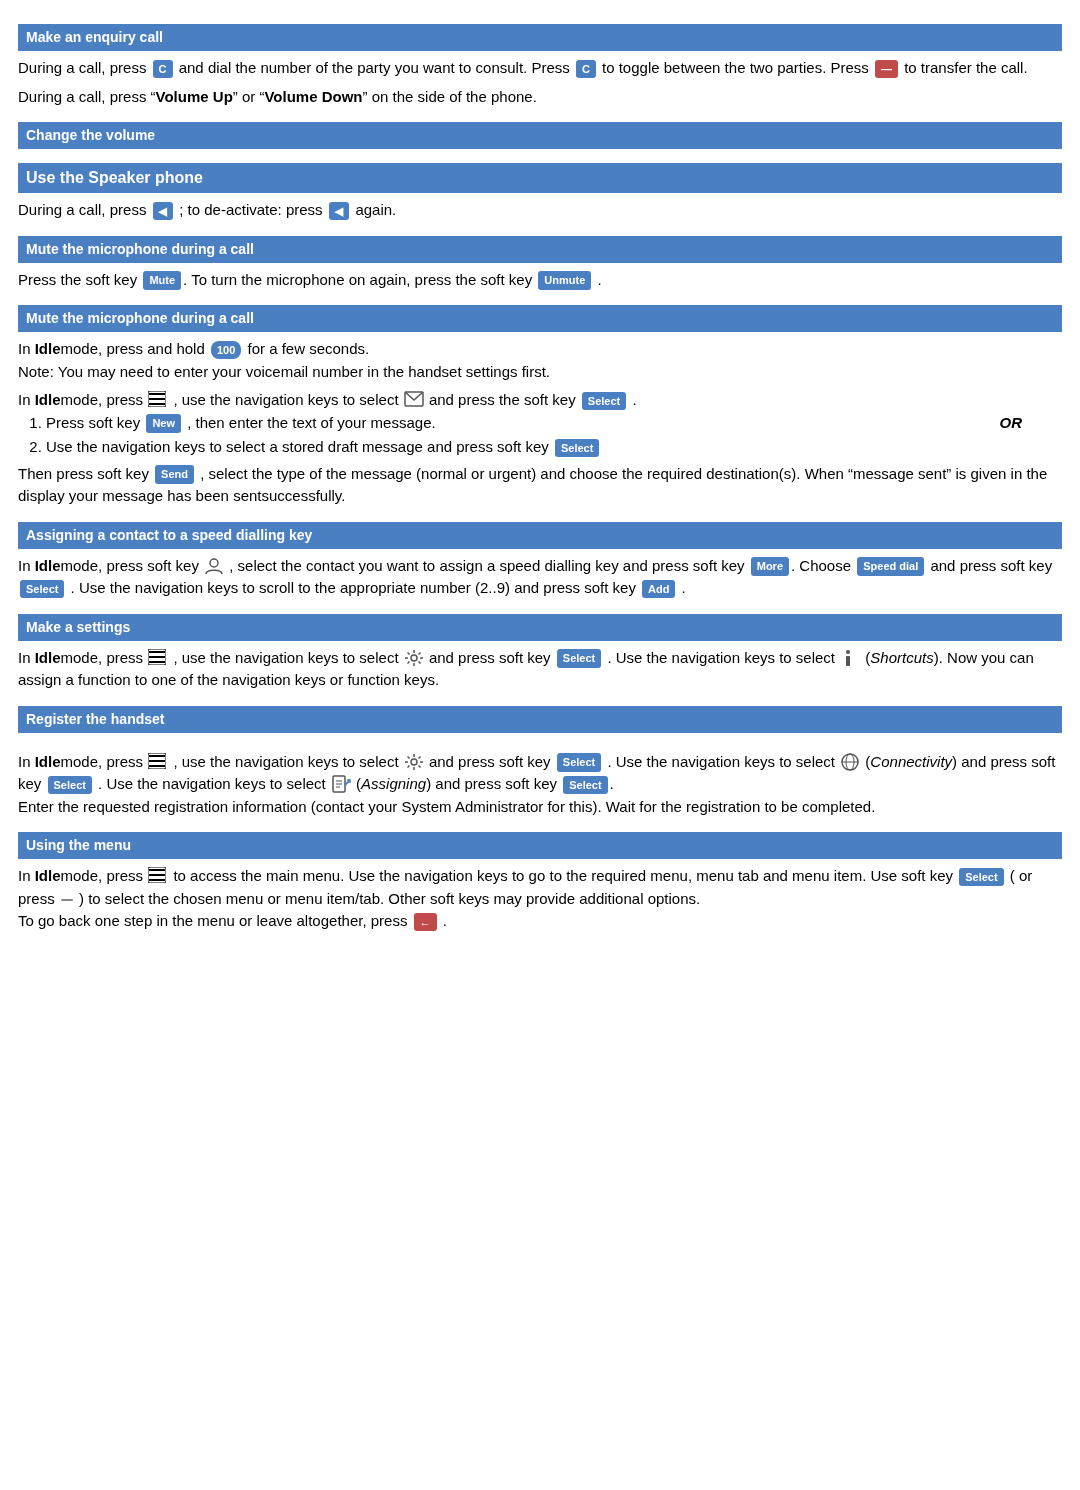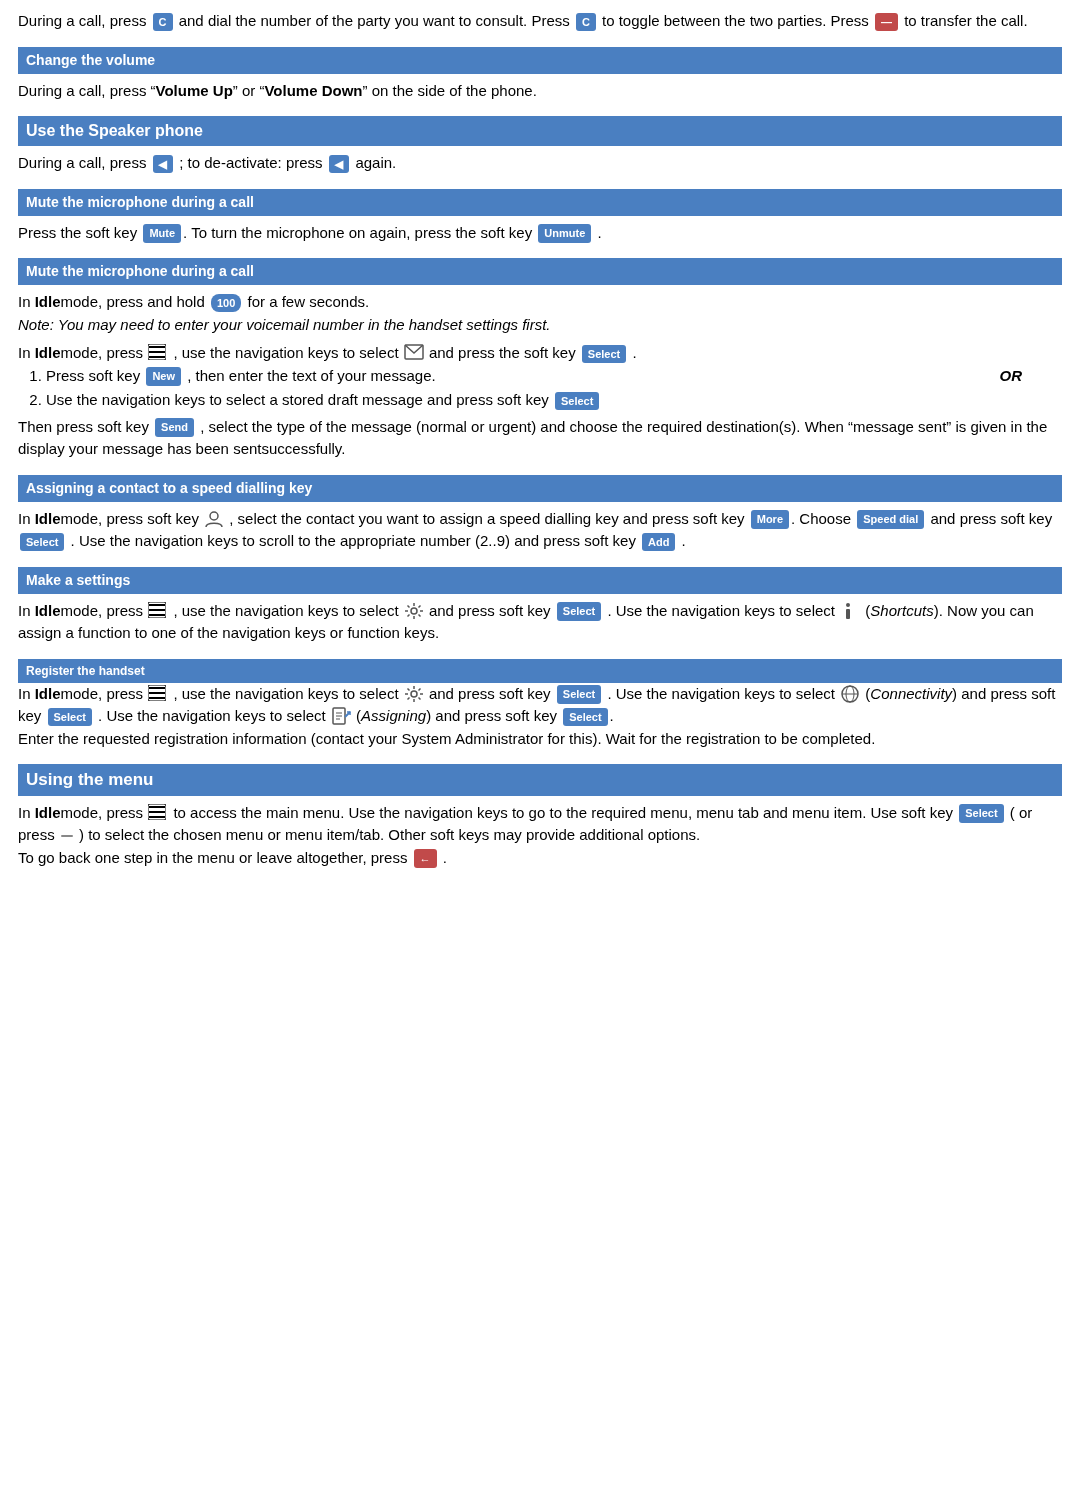--- a/index.html
+++ b/index.html
@@ -11,47 +11,48 @@
       background: #fff;
       width: 1080px;
       padding: 10px 18px 20px 18px;
     }
   </style>
 </head>
 <body>
 
 <div id="app">
     <div style="margin-bottom: 6px;">
+      <div style="background: rgb(74, 127, 193); color: rgb(255, 255, 255); font-weight: bold; font-size: 14px; padding: 3px 8px; margin-top: 14px; margin-bottom: 6px; display: block;">Make an enquiry call</div>
       <div>
         <p>During a call, press <span style="display: inline-block; background: rgb(74, 127, 193); color: rgb(255, 255, 255); font-size: 11px; font-weight: bold; padding: 1px 6px; border-radius: 3px; vertical-align: middle; margin: 0px 2px; line-height: 1.5; white-space: nowrap;">C</span> and dial the number of the party you want to consult. Press <span style="display: inline-block; background: rgb(74, 127, 193); color: rgb(255, 255, 255); font-size: 11px; font-weight: bold; padding: 1px 6px; border-radius: 3px; vertical-align: middle; margin: 0px 2px; line-height: 1.5; white-space: nowrap;">C</span> to toggle between the two parties. Press <span style="display: inline-block; background: rgb(193, 74, 74); color: rgb(255, 255, 255); font-size: 11px; font-weight: bold; padding: 1px 6px; border-radius: 3px; vertical-align: middle; margin: 0px 2px; line-height: 1.5; white-space: nowrap;">—</span> to transfer the call.</p>
       </div>
     </div>
     <div style="margin-bottom: 6px;">
-      <div style="background: rgb(74, 127, 193); color: rgb(255, 255, 255); font-weight: bold; font-size: 14px; padding: 3px 8px; margin-top: 14px; margin-bottom: 6px; display: block;">Change the volume</div>
       <div>
         <p>During a call, press “<strong>Volume Up</strong>” or “<strong>Volume Down</strong>” on the side of the phone.</p>
       </div>
+      <div style="background: rgb(74, 127, 193); color: rgb(255, 255, 255); font-weight: bold; font-size: 14px; padding: 3px 8px; margin-top: 14px; margin-bottom: 6px; display: block;">Change the volume</div>
     </div>
     <div style="margin-bottom: 6px;">
       <div style="background: rgb(74, 127, 193); color: rgb(255, 255, 255); font-weight: bold; font-size: 16px; padding: 3px 8px; margin-top: 14px; margin-bottom: 6px; display: block;">Use the Speaker phone</div>
       <div>
         <p>During a call, press <span style="display: inline-block; background: rgb(74, 127, 193); color: rgb(255, 255, 255); font-size: 11px; font-weight: bold; padding: 1px 6px; border-radius: 3px; vertical-align: middle; margin: 0px 2px; line-height: 1.5; white-space: nowrap;">◀</span> ; to de-activate: press <span style="display: inline-block; background: rgb(74, 127, 193); color: rgb(255, 255, 255); font-size: 11px; font-weight: bold; padding: 1px 6px; border-radius: 3px; vertical-align: middle; margin: 0px 2px; line-height: 1.5; white-space: nowrap;">◀</span> again.</p>
       </div>
     </div>
     <div style="margin-bottom: 6px;">
       <div style="background: rgb(74, 127, 193); color: rgb(255, 255, 255); font-weight: bold; font-size: 14px; padding: 3px 8px; margin-top: 14px; margin-bottom: 6px; display: block;">Mute the microphone during a call</div>
       <div>
         <p>Press the soft key <span style="display: inline-block; background: rgb(74, 127, 193); color: rgb(255, 255, 255); font-size: 11px; font-weight: bold; padding: 1px 6px; border-radius: 3px; vertical-align: middle; margin: 0px 2px; line-height: 1.5; white-space: nowrap;">Mute</span>. To turn the microphone on again, press the soft key <span style="display: inline-block; background: rgb(74, 127, 193); color: rgb(255, 255, 255); font-size: 11px; font-weight: bold; padding: 1px 6px; border-radius: 3px; vertical-align: middle; margin: 0px 2px; line-height: 1.5; white-space: nowrap;">Unmute</span> .</p>
       </div>
     </div>
     <div style="margin-bottom: 6px;">
       <div style="background: rgb(74, 127, 193); color: rgb(255, 255, 255); font-weight: bold; font-size: 14px; padding: 3px 8px; margin-top: 14px; margin-bottom: 6px; display: block;">Mute the microphone during a call</div>
       <div>
         <p>In <strong>Idle</strong>mode, press and hold <span style="display: inline-block; background: rgb(74, 127, 193); color: rgb(255, 255, 255); font-size: 11px; font-weight: bold; padding: 1px 6px; border-radius: 8px; vertical-align: middle; margin: 0px 2px; line-height: 1.5; white-space: nowrap;">100</span> for a few seconds.</p>
-        <p style="font-style: italic;">Note: You may need to enter your voicemail number in the handset settings first.</p>
+        <p style="">Note: You may need to enter your voicemail number in the handset settings first.</p>
       </div>
     </div>
     <div style="margin-bottom: 6px;">
       <div>
         <p>In <strong>Idle</strong>mode, press <span style="display: inline-block; width: 20px; height: 18px; vertical-align: middle; margin: 0px 1px; position: relative; top: -1px;"><svg width="18" height="16" viewBox="0 0 18 16">
       <rect x="1" y="2" width="16" height="2" fill="#000"></rect>
       <rect x="1" y="7" width="16" height="2" fill="#000"></rect>
       <rect x="1" y="12" width="16" height="2" fill="#000"></rect>
       <rect x="0" y="0" width="18" height="16" rx="2" fill="none" stroke="#000" stroke-width="1"></rect>
     </svg></span> , use the navigation keys to select <span style="display: inline-block; width: 20px; height: 18px; vertical-align: middle; margin: 0px 1px; position: relative; top: -1px;"><svg width="20" height="16" viewBox="0 0 20 16">
@@ -92,21 +93,21 @@
     </svg></span> , use the navigation keys to select <span style="display: inline-block; width: 20px; height: 18px; vertical-align: middle; margin: 0px 1px; position: relative; top: -1px;"><svg width="20" height="18" viewBox="0 0 20 18">
       <circle cx="10" cy="9" r="3" fill="none" stroke="#555" stroke-width="1.5"></circle>
       <path d="M10,1 L10,4 M10,14 L10,17 M1,9 L4,9 M16,9 L19,9 M3.5,3.5 L5.5,5.5 M14.5,12.5 L16.5,14.5 M16.5,3.5 L14.5,5.5 M5.5,12.5 L3.5,14.5" stroke="#555" stroke-width="1.5"></path>
     </svg></span> and press soft key <span style="display: inline-block; background: rgb(74, 127, 193); color: rgb(255, 255, 255); font-size: 11px; font-weight: bold; padding: 1px 6px; border-radius: 3px; vertical-align: middle; margin: 0px 2px; line-height: 1.5; white-space: nowrap;">Select</span> .  Use the navigation keys to select <span style="display: inline-block; width: 20px; height: 18px; vertical-align: middle; margin: 0px 1px; position: relative; top: -1px;"><svg width="16" height="18" viewBox="0 0 16 18">
       <circle cx="8" cy="3" r="2" fill="#555"></circle>
       <rect x="6" y="7" width="4" height="10" rx="1" fill="#555"></rect>
     </svg></span> (<em>Shortcuts</em>). Now you can assign a function to one of the navigation keys or function keys.</p>
       </div>
     </div>
     <div style="margin-bottom: 6px;">
-      <div style="background: rgb(74, 127, 193); color: rgb(255, 255, 255); font-weight: bold; font-size: 12px; padding: 3px 8px; margin-top: 14px; margin-bottom: 0; display: block;">Register the handset</div>
+      <div style="background: rgb(74, 127, 193); color: rgb(255, 255, 255); font-weight: bold; font-size: 14px; padding: 3px 8px; margin-top: 14px; margin-bottom: 18px; display: block;">Register the handset</div>
       <div>
         <p>In <strong>Idle</strong>mode, press <span style="display: inline-block; width: 20px; height: 18px; vertical-align: middle; margin: 0px 1px; position: relative; top: -1px;"><svg width="18" height="16" viewBox="0 0 18 16">
       <rect x="1" y="2" width="16" height="2" fill="#000"></rect>
       <rect x="1" y="7" width="16" height="2" fill="#000"></rect>
       <rect x="1" y="12" width="16" height="2" fill="#000"></rect>
       <rect x="0" y="0" width="18" height="16" rx="2" fill="none" stroke="#000" stroke-width="1"></rect>
     </svg></span> , use the navigation keys to select <span style="display: inline-block; width: 20px; height: 18px; vertical-align: middle; margin: 0px 1px; position: relative; top: -1px;"><svg width="20" height="18" viewBox="0 0 20 18">
       <circle cx="10" cy="9" r="3" fill="none" stroke="#555" stroke-width="1.5"></circle>
       <path d="M10,1 L10,4 M10,14 L10,17 M1,9 L4,9 M16,9 L19,9 M3.5,3.5 L5.5,5.5 M14.5,12.5 L16.5,14.5 M16.5,3.5 L14.5,5.5 M5.5,12.5 L3.5,14.5" stroke="#555" stroke-width="1.5"></path>
     </svg></span> and press soft key <span style="display: inline-block; background: rgb(74, 127, 193); color: rgb(255, 255, 255); font-size: 11px; font-weight: bold; padding: 1px 6px; border-radius: 3px; vertical-align: middle; margin: 0px 2px; line-height: 1.5; white-space: nowrap;">Select</span> .  Use the navigation keys to select <span style="display: inline-block; width: 20px; height: 18px; vertical-align: middle; margin: 0px 1px; position: relative; top: -1px;"><svg width="20" height="18" viewBox="0 0 20 18">
@@ -118,21 +119,21 @@
       <line x1="5" y1="6" x2="11" y2="6" stroke="#555" stroke-width="1"></line>
       <line x1="5" y1="9" x2="11" y2="9" stroke="#555" stroke-width="1"></line>
       <line x1="5" y1="12" x2="9" y2="12" stroke="#555" stroke-width="1"></line>
       <path d="M14,10 L19,5" stroke="#4a7fc1" stroke-width="2"></path>
       <polyline points="16,5 19,5 19,8" fill="none" stroke="#4a7fc1" stroke-width="1.5"></polyline>
     </svg></span> (<em>Assigning</em>) and press soft key <span style="display: inline-block; background: rgb(74, 127, 193); color: rgb(255, 255, 255); font-size: 11px; font-weight: bold; padding: 1px 6px; border-radius: 3px; vertical-align: middle; margin: 0px 2px; line-height: 1.5; white-space: nowrap;">Select</span>.</p>
         <p>Enter the requested registration information (contact your System Administrator for this). Wait for the registration to be completed.</p>
       </div>
     </div>
     <div style="margin-bottom: 6px;">
-      <div style="background: rgb(74, 127, 193); color: rgb(255, 255, 255); font-weight: bold; font-size: 17px; padding: 3px 8px; margin-top: 14px; margin-bottom: 6px; display: block;">Using the menu</div>
+      <div style="background: rgb(74, 127, 193); color: rgb(255, 255, 255); font-weight: bold; font-size: 14px; padding: 3px 8px; margin-top: 14px; margin-bottom: 6px; display: block;">Using the menu</div>
       <div>
         <p>In <strong>Idle</strong>mode, press <span style="display: inline-block; width: 20px; height: 18px; vertical-align: middle; margin: 0px 1px; position: relative; top: -1px;"><svg width="18" height="16" viewBox="0 0 18 16">
       <rect x="1" y="2" width="16" height="2" fill="#000"></rect>
       <rect x="1" y="7" width="16" height="2" fill="#000"></rect>
       <rect x="1" y="12" width="16" height="2" fill="#000"></rect>
       <rect x="0" y="0" width="18" height="16" rx="2" fill="none" stroke="#000" stroke-width="1"></rect>
     </svg></span> to access the main menu. Use the navigation keys to go to the required menu, menu tab and menu item. Use soft key <span style="display: inline-block; background: rgb(74, 127, 193); color: rgb(255, 255, 255); font-size: 11px; font-weight: bold; padding: 1px 6px; border-radius: 3px; vertical-align: middle; margin: 0px 2px; line-height: 1.5; white-space: nowrap;">Select</span> ( or press <span style="display: inline-block; background: rgb(136, 136, 136); color: rgb(255, 255, 255); font-size: 11px; font-weight: bold; padding: 1px 6px; border-radius: 3px; vertical-align: middle; margin: 0px 2px; line-height: 1.5; white-space: nowrap;"> </span> ) to select the chosen menu or menu item/tab. Other soft keys may provide additional options.</p>
         <p>To go back one step in the menu or leave altogether, press <span style="display: inline-block; background: rgb(193, 74, 74); color: rgb(255, 255, 255); font-size: 11px; font-weight: bold; padding: 1px 6px; border-radius: 3px; vertical-align: middle; margin: 0px 2px; line-height: 1.5; white-space: nowrap;">←</span> .</p>
       </div>
     </div>

